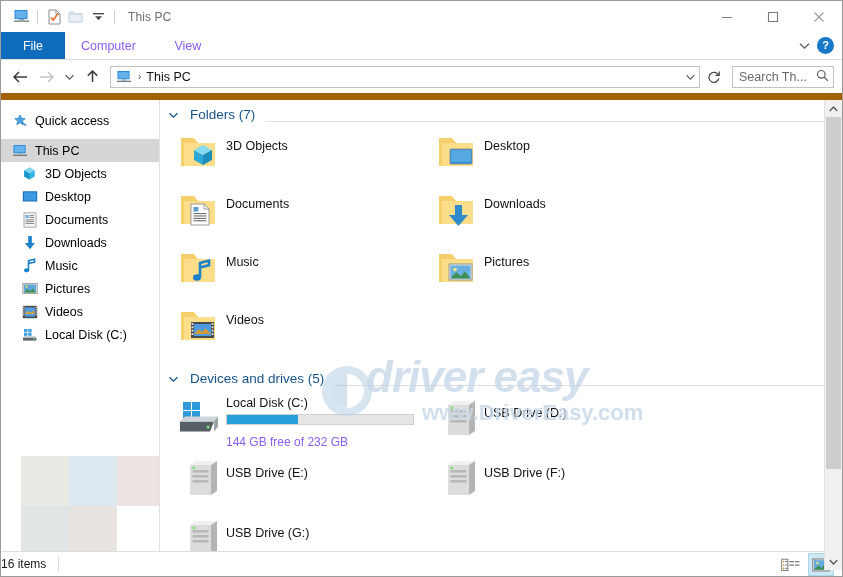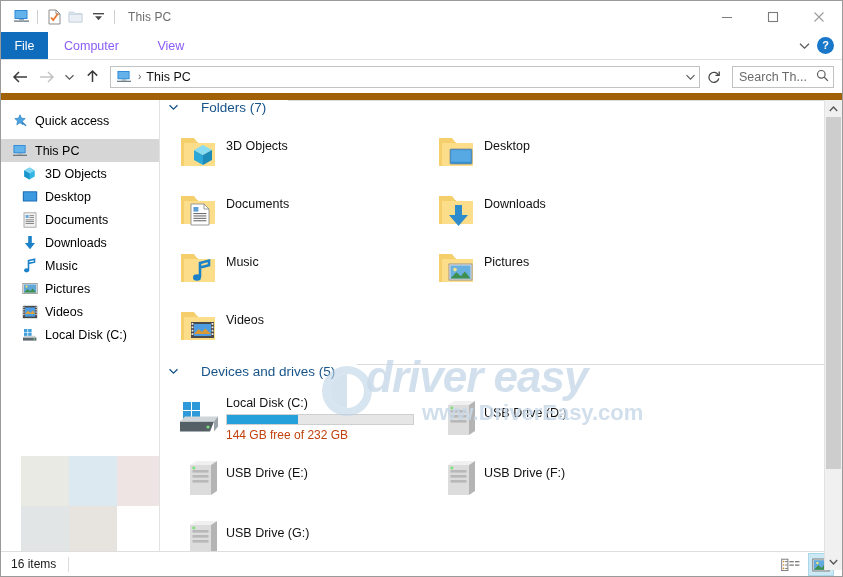--- a/index.html
+++ b/index.html
@@ -67,21 +67,21 @@
     display:flex;align-items:center;justify-content:center;
     padding:0 16px;
     font-size:12.5px;
     color:#8b5cf6;
     cursor:default;
     min-width:40px;
   }
   .tab.file{
     background:#0f6cbd;
     color:#fff;
-    width:47px;
+    width:64px;
     padding:0;
   }
   .ribbon-right{
     position:absolute;right:0;top:0;height:27px;
     display:flex;align-items:center;gap:2px;padding-right:8px;
   }
   .ribbon-chevron{
     width:22px;height:22px;display:flex;align-items:center;justify-content:center;
   }
   .help-icon{
@@ -184,24 +184,24 @@
   .redact div{position:absolute;}
 
   
   .content{
     flex:1;
     position:relative;
     background:#fff;
     overflow:hidden;
   }
   .group-header{
-    display:flex;align-items:flex-start;
+    display:flex;align-items:flex-end;
     padding-left:8px;
     height:22px;
-    gap:22px;
+    gap:11px;
   }
   .group-title{
     color:#17548a;
     font-size:13.5px;
     white-space:nowrap;
   }
   .group-rule{
     flex:1;height:1px;background:#dcdcdc;margin-right:18px;
   }
   .grid{
@@ -234,21 +234,21 @@
   .drive-info{padding-top:2px;}
   .drive-name{font-size:12.5px;color:#111;white-space:nowrap;}
   .bar{
     width:188px;height:11px;
     background:#e6e6e6;
     border:1px solid #cfcfcf;
     margin-top:4px;
     box-sizing:border-box;
   }
   .bar-fill{height:100%;background:#26a0da;}
-  .drive-sub{font-size:12px;color:#c2410c;margin-top:3px;white-space:nowrap;}
+  .drive-sub{font-size:12px;color:#8b5cf6;margin-top:10px;white-space:nowrap;}
   .clipped-header{
     position:absolute;left:8px;bottom:-5px;
     display:flex;align-items:center;gap:6px;width:640px;
   }
 
   
   .watermark{
     position:absolute;
     left:0;top:0;width:100%;height:100%;
     pointer-events:none;
@@ -302,21 +302,21 @@
   
   .statusbar{
     position:absolute;left:0;bottom:0;
     width:100%;height:25px;
     background:#fff;
     border-top:1px solid #dedede;
     display:flex;align-items:center;
     box-sizing:border-box;
   }
   .status-text{
-    font-size:12px;color:#1b1b1b;padding-left:10px;white-space:nowrap;
+    font-size:12px;color:#1b1b1b;white-space:nowrap;
   }
   .status-sep{width:1px;height:15px;background:#dcdcdc;margin-left:12px;}
   .viewbtns{
     position:absolute;right:8px;top:0;height:25px;
     display:flex;align-items:center;gap:4px;
   }
   .viewbtn{
     width:24px;height:21px;
     display:flex;align-items:center;justify-content:center;
     cursor:default;border:1px solid transparent;

